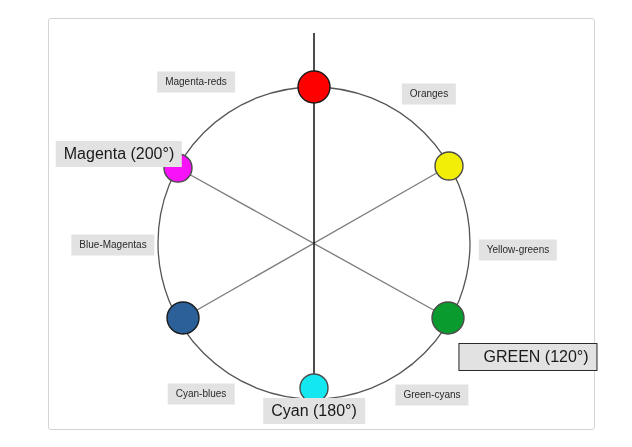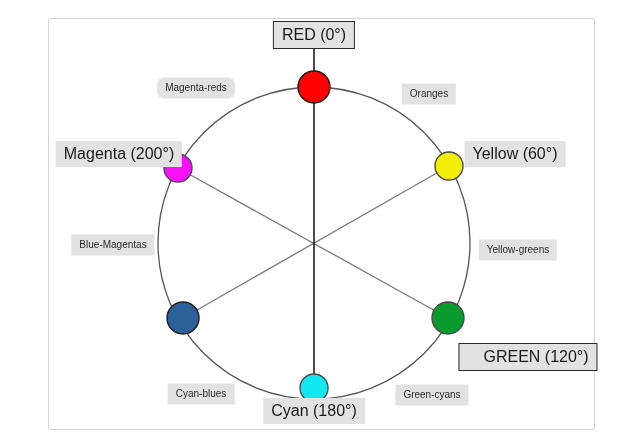--- a/index.html
+++ b/index.html
@@ -80,32 +80,30 @@
     <g>
       <circle cx="314" cy="87" r="16" fill="#fe0000" stroke="#1a1a1a" stroke-width="1.4"></circle>
       <circle cx="449" cy="166" r="14" fill="#f2ee07" stroke="#4a4a4a" stroke-width="1.4"></circle>
       <circle cx="448" cy="318" r="16" fill="#0a9b2e" stroke="#4a4a4a" stroke-width="1.4"></circle>
       <circle cx="314" cy="388" r="14" fill="#13e8f0" stroke="#4a4a4a" stroke-width="1.4"></circle>
       <circle cx="183" cy="318" r="16" fill="#2b6098" stroke="#1a1a1a" stroke-width="1.4"></circle>
       <circle cx="178" cy="168" r="14" fill="#f712f7" stroke="#4a4a4a" stroke-width="1.4"></circle>
     </g>
   </svg>
 
-  <div class="lbl lbl-primary lbl-boxed" style="left:314px; top:35px;">RED (0°)</div>
 
-  <div class="lbl lbl-primary" style="left:515px; top:154px;">Yellow (60°)</div>
 
   <div class="lbl lbl-primary lbl-boxed" style="left:528px; top:357px;padding-left:24px;">GREEN (120°)</div>
 
   <div class="lbl lbl-primary" style="left:314px; top:411px;">Cyan (180°)</div>
 
 
   <div class="lbl lbl-primary" style="left:119px; top:154px;">Magenta (200°)</div>
 
-  <div class="lbl lbl-secondary" style="left:196px; top:88px;border-radius:7px;">Magenta-reds</div>
+  <div class="lbl lbl-secondary" style="left:196px; top:82px;">Magenta-reds</div>
 
   <div class="lbl lbl-secondary" style="left:429px; top:94px;">Oranges</div>
 
   <div class="lbl lbl-secondary" style="left:518px; top:250px;">Yellow-greens</div>
 
   <div class="lbl lbl-secondary" style="left:432px; top:395px;">Green-cyans</div>
 
   <div class="lbl lbl-secondary" style="left:113px; top:245px;">Blue-Magentas</div>
 
   <div class="lbl lbl-secondary" style="left:201px; top:394px;">Cyan-blues</div>

